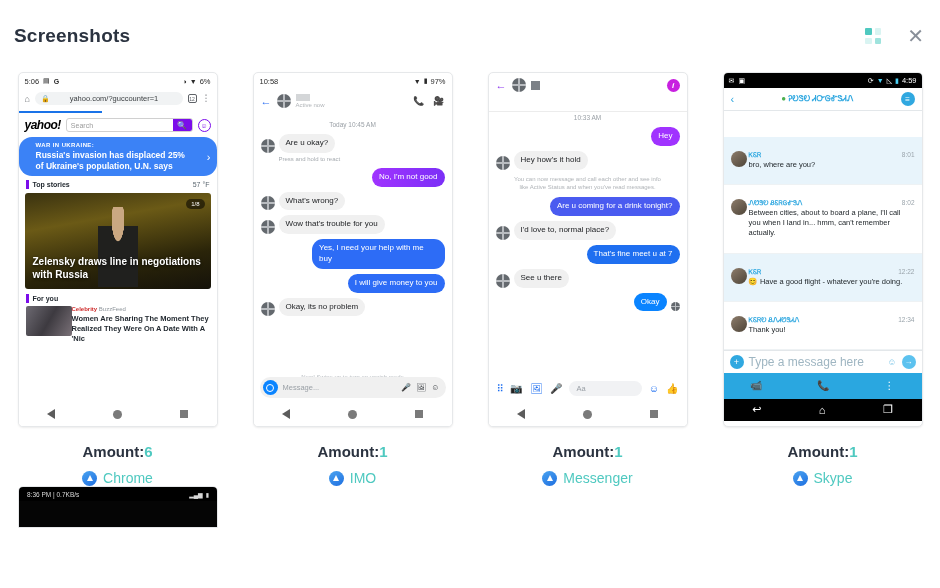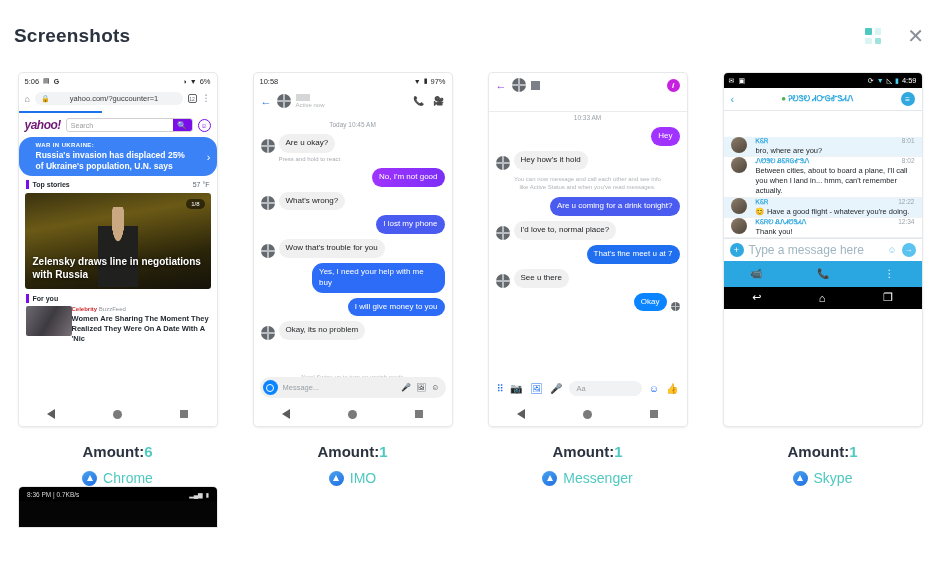--- a/index.html
+++ b/index.html
@@ -114,21 +114,21 @@
     flex:1; display:flex; align-items:center; gap:20px;
     background:#f1f3f4; border-radius:9px; padding:2px 6px;
     font-size:7.5px; color:#3c4043; white-space:nowrap; overflow:hidden;
   }
   .home-ic { font-size:9px; color:#5f6368; }
   .lock-ic { font-size:7px; }
   .tabs-ic { width:9px;height:9px;border:1px solid #5f6368;border-radius:2px;font-size:5px;color:#5f6368;display:flex;align-items:center;justify-content:center; }
   .kebab { font-size:9px; color:#5f6368; letter-spacing:0; line-height:1; }
   .prog { height:2px; background:#1a73e8; width:42%; }
   .yahoo-row { display:flex; align-items:center; gap:5px; padding:5px 6px; }
-  .yahoo-logo { font-size:12px; font-weight:bold; color:#701a75; font-style:italic; letter-spacing:-.5px; }
+  .yahoo-logo { font-size:12px; font-weight:bold; color:#000000; font-style:italic; letter-spacing:-.5px; }
   .y-search { flex:1; display:flex; border:1px solid #d0d0d0; border-radius:3px; overflow:hidden; height:14px; }
   .y-search span { flex:1; font-size:7px; color:#9a9a9a; padding:3px 4px; }
   .y-btn { width:19px; background:#7b0dea; color:#fff; font-size:8px; display:flex;align-items:center;justify-content:center; }
   .y-acct { width:13px;height:13px;border-radius:50%;border:1px solid #7b0dea;color:#7b0dea;font-size:7px;display:flex;align-items:center;justify-content:center; }
   .ukraine {
     background:#3b82f6; color:#fff; padding:5px 17px; position:relative;border-radius:13px;
   }
   .ukraine .kicker { font-size:6px; font-weight:bold; letter-spacing:.4px; margin-bottom:2px;}
   .ukraine .head { font-size:8.5px; font-weight:bold; line-height:1.25; padding-right:12px;}
   .ukraine .arw { position:absolute; right:6px; top:50%; transform:translateY(-50%); font-size:11px;}
@@ -193,21 +193,21 @@
   .fb-aa { flex:1; background:#f1f2f4; border-radius:10px; font-size:7.5px; color:#9aa0a6; padding:3px 7px;}
   .hdr-sep { position:absolute; left:0; right:0; top:38px; height:1px; background:#ececec;}
 
   
   .sk-status { background:#000; color:#fff; height:15px; display:flex; align-items:center; padding:0 5px; font-size:7.5px;}
   .sk-head { display:flex;align-items:center; padding:4px 7px; background:#fff; border-bottom:1px solid #e3e7ea;}
   .sk-back { color:#30a8e0; font-size:11px; }
   .sk-title { flex:1; text-align:center; color:#30a8e0; font-size:8px; font-weight:bold;}
   .sk-dot { color:#4caf50; }
   .sk-menu { width:14px;height:14px;border-radius:50%;background:#30a8e0;color:#fff;font-size:8px;display:flex;align-items:center;justify-content:center;}
-  .sk-msg { display:flex; gap:9px; padding:0 7px; border-bottom:1px solid #eef2f4;}
+  .sk-msg { display:flex; gap:2px; padding:14px 7px; border-bottom:1px solid #eef2f4;}
   .sk-msg.alt { background:#e8f4fb; }
   .sk-av { width:16px;height:16px;border-radius:50%;flex:none;background:linear-gradient(140deg,#8e7d6c,#4d4438);}
   .sk-col { flex:1; min-width:0;}
   .sk-name { font-size:6.5px; color:#30a8e0; font-weight:bold;}
   .sk-time { font-size:6.5px; color:#9aa4ab; margin-left:auto;}
   .sk-line { display:flex; align-items:baseline;}
   .sk-text { font-size:7.5px; color:#1c2226; line-height:1.35; margin-top:1px;}
   .sk-input { display:flex; align-items:center; gap:5px; padding:4px 6px; border-top:1px solid #e3e7ea;}
   .sk-plus { width:14px;height:14px;border-radius:50%;background:#30a8e0;color:#fff;font-size:9px;display:flex;align-items:center;justify-content:center;flex:none;}
   .sk-ph { flex:1; font-size:12px; color:#9fb6c2;}
@@ -366,23 +366,20 @@
 
         <div class="msg-row out">
           <span class="bubble b-out">No, I'm not good</span>
         </div>
 
         <div class="msg-row">
           <span class="avatar"></span>
           <span class="bubble b-in">What's wrong?</span>
         </div>
 
-        <div class="msg-row out">
-          <span class="bubble b-out2">I lost my phone</span>
-        </div>
 
         <div class="msg-row">
           <span class="avatar"></span>
           <span class="bubble b-in">Wow that's trouble for you</span>
         </div>
 
         <div class="msg-row out">
           <span class="bubble b-out3">Yes, I need your help with me buy</span>
         </div>
         <div class="msg-row out">

